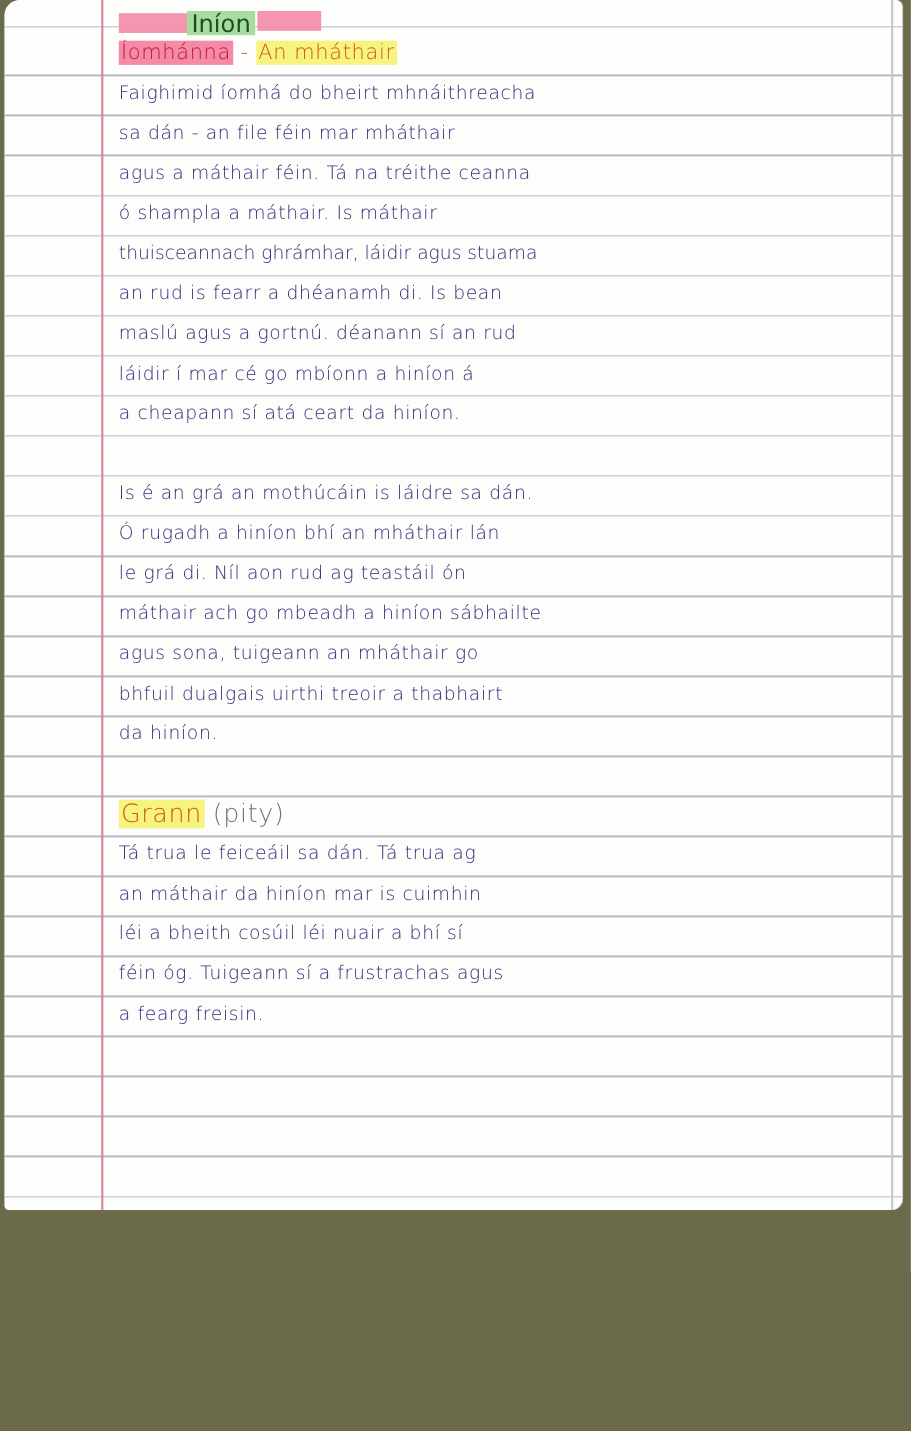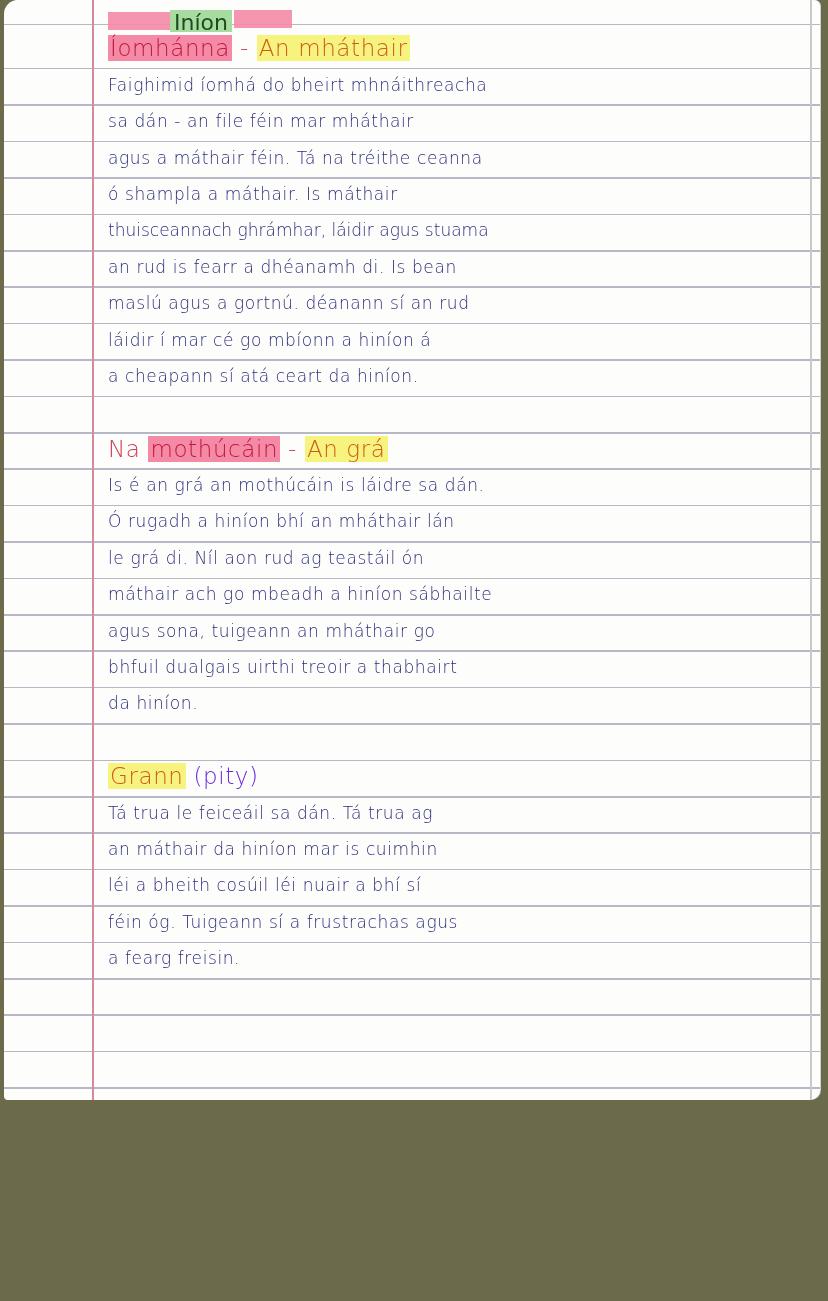--- a/index.html
+++ b/index.html
@@ -60,58 +60,55 @@
   .title-green {
     position: absolute; left: 62px; top: 4px; height: 22px; padding: 0 4px;
     background: #a7dca0;
   }
   .title-text {
     position: relative; font-size: 22px; color: #1f4a24; line-height: 26px;
   }
   .hl-pink { background: #f48aa6; color: #c0193e; padding: 0 2px; }
   .hl-yellow { background: #f6f37e; color: #d05a1a; padding: 0 2px; }
   .red-text { color: #d33c53; }
-  .dark-text { color: #6d28d9; text-align: center; }
+  .dark-text { color: #737373; text-align: center; }
 </style>
 </head>
 <body>
 
 <div class="page">
   <div class="rules"></div>
   <div class="margin-line"></div>
   <div class="right-edge"></div>
 
   <div class="content">
 
     <div class="blank title-row" style="top:-30px;">
       <div class="title-pink-bar"></div>
       <div class="title-green">
         <span class="title-text">Iníon</span>
       </div>
       <div class="title-pink-bar2"></div>
     </div>
 
-    <div class="line" style="font-size:23px; margin-top:-36px;">
+    <div class="line" style="font-size:19px; margin-top:-36px;">
       <span class="red-text"></span><span class="hl-pink">Íomhánna</span><span class="red-text"> - </span><span class="hl-yellow">An mháthair</span>
     </div>
     <div class="line">Faighimid íomhá do bheirt mhnáithreacha</div>
     <div class="line">sa dán - an file féin mar mháthair</div>
     <div class="line">agus a máthair féin. Tá na tréithe ceanna</div>
     <div class="line">ó shampla a máthair. Is máthair</div>
     <div class="line" style="letter-spacing:0px;">thuisceannach ghrámhar, láidir agus stuama</div>
     <div class="line">an rud is fearr a dhéanamh di. Is bean</div>
     <div class="line">maslú agus a gortnú. déanann sí an rud</div>
     <div class="line">láidir í mar cé go mbíonn a hiníon á</div>
     <div class="line">a cheapann sí atá ceart da hiníon.</div>
 
     <div class="blank"></div>
 
-    <div class="line" style="font-size:23px;">
-      <span class="red-text">Na </span><span class="hl-pink">mothúcáin</span><span class="red-text"> - </span><span class="hl-yellow">An grá</span>
-    </div>
     <div class="line">Is é an grá an mothúcáin is láidre sa dán.</div>
     <div class="line">Ó rugadh a hiníon bhí an mháthair lán</div>
     <div class="line">le grá di. Níl aon rud ag teastáil ón</div>
     <div class="line">máthair ach go mbeadh a hiníon sábhailte</div>
     <div class="line">agus sona, tuigeann an mháthair go</div>
     <div class="line">bhfuil dualgais uirthi treoir a thabhairt</div>
     <div class="line">da hiníon.</div>
 
     <div class="blank"></div>
 

